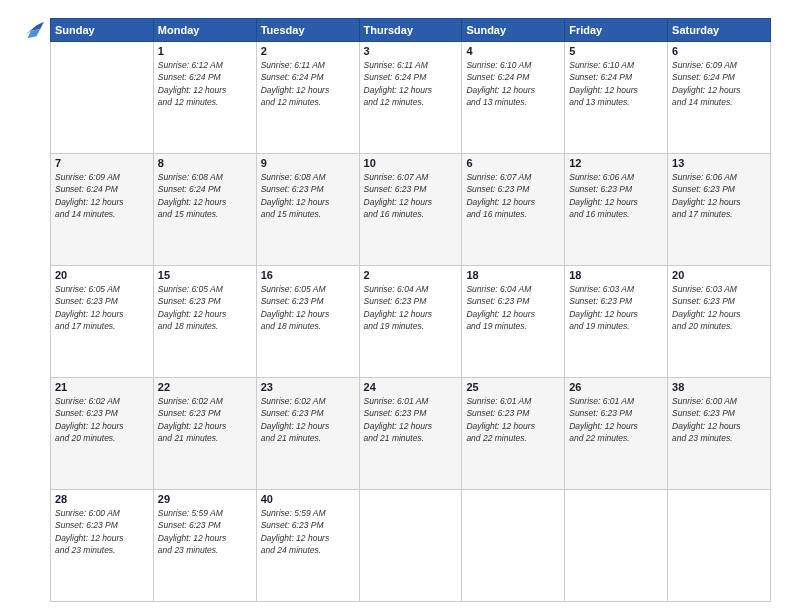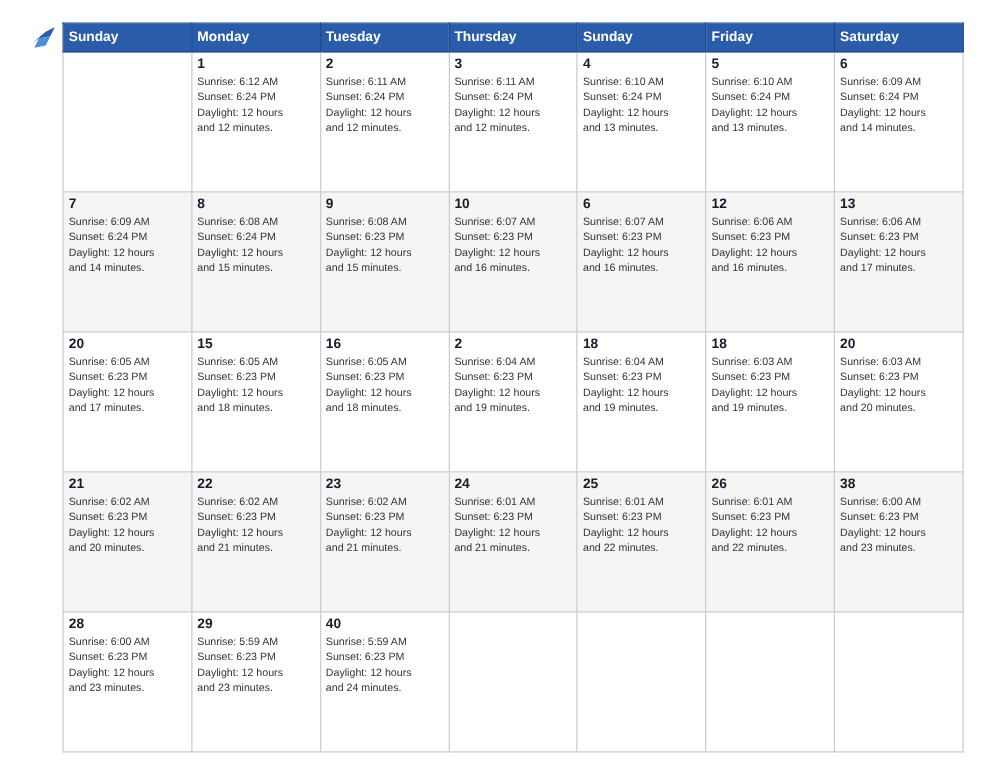--- a/index.html
+++ b/index.html
@@ -86,20 +86,21 @@
       font-size: 11px;
       font-weight: bold;
       color: #1a1a2e;
       display: block;
       margin-bottom: 2px;
     }
     .day-info {
       font-size: 8.5px;
       line-height: 1.45;
       color: #333;
+      font-style: italic;
     }
     .empty-cell {
       background: #f9f9f9;
     }
   </style>
 </head>
 <body>
 
 <div class="page">
   <div class="header">

